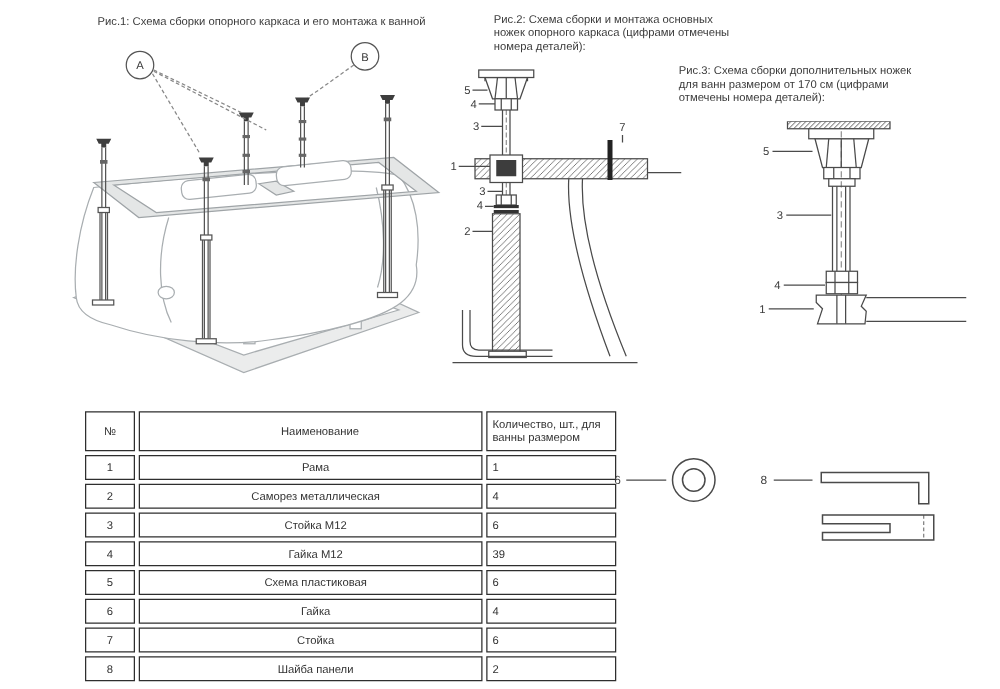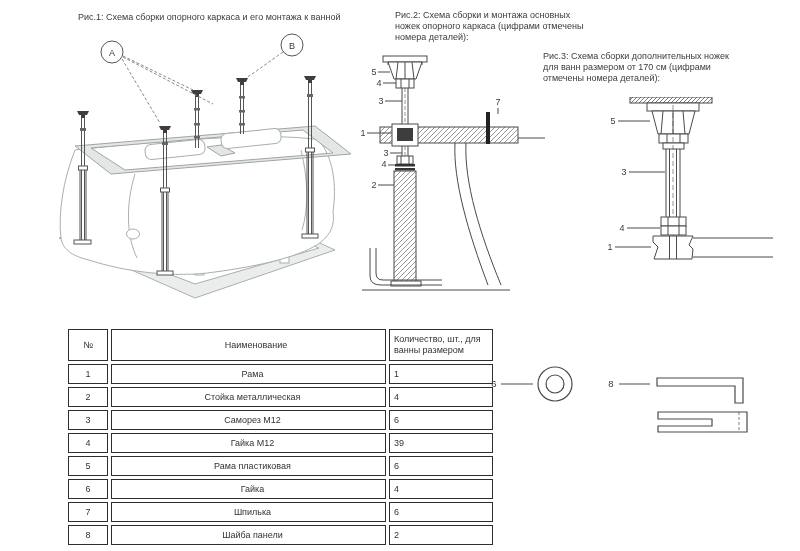--- a/index.html
+++ b/index.html
@@ -258,46 +258,46 @@
     </tr>
   </thead>
   <tbody>
     <tr>
       <td class="c-num">1</td>
       <td class="c-name">Рама</td>
       <td class="c-qty">1</td>
     </tr>
     <tr>
       <td class="c-num">2</td>
-      <td class="c-name">Стойка металлическая</td>
+      <td class="c-name">Саморез металлическая</td>
       <td class="c-qty">4</td>
     </tr>
     <tr>
       <td class="c-num">3</td>
-      <td class="c-name">Саморез М12</td>
+      <td class="c-name">Стойка М12</td>
       <td class="c-qty">6</td>
     </tr>
     <tr>
       <td class="c-num">4</td>
       <td class="c-name">Гайка М12</td>
       <td class="c-qty">39</td>
     </tr>
     <tr>
       <td class="c-num">5</td>
-      <td class="c-name">Рама пластиковая</td>
+      <td class="c-name">Схема пластиковая</td>
       <td class="c-qty">6</td>
     </tr>
     <tr>
       <td class="c-num">6</td>
       <td class="c-name">Гайка</td>
       <td class="c-qty">4</td>
     </tr>
     <tr>
       <td class="c-num">7</td>
-      <td class="c-name">Шпилька</td>
+      <td class="c-name">Стойка</td>
       <td class="c-qty">6</td>
     </tr>
     <tr>
       <td class="c-num">8</td>
       <td class="c-name">Шайба панели</td>
       <td class="c-qty">2</td>
     </tr>
   </tbody>
 </table>
 

